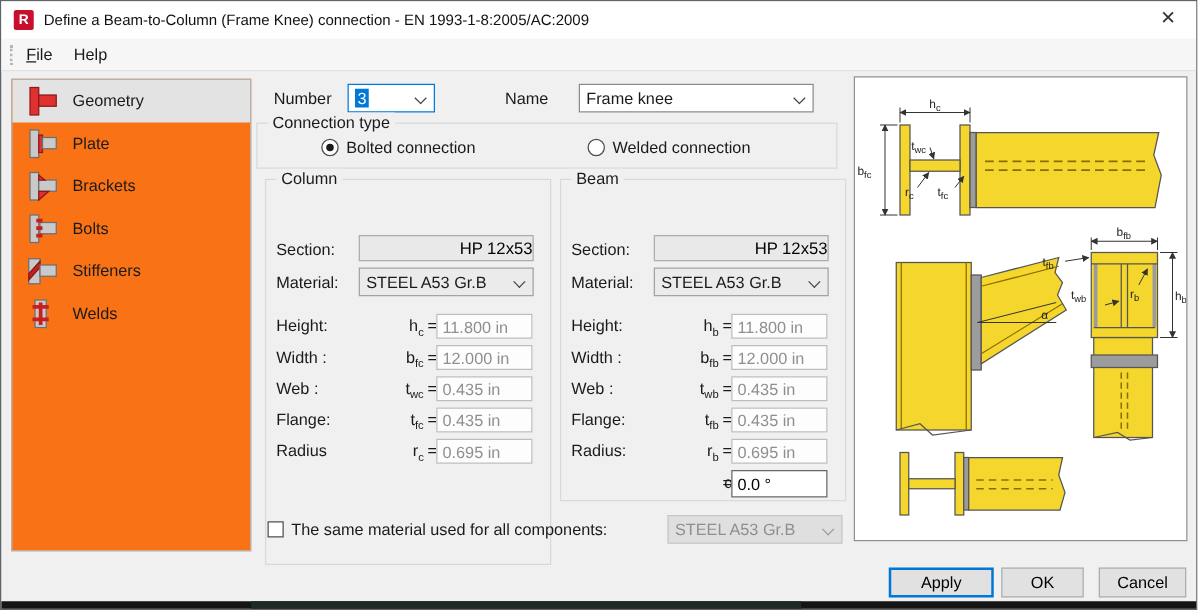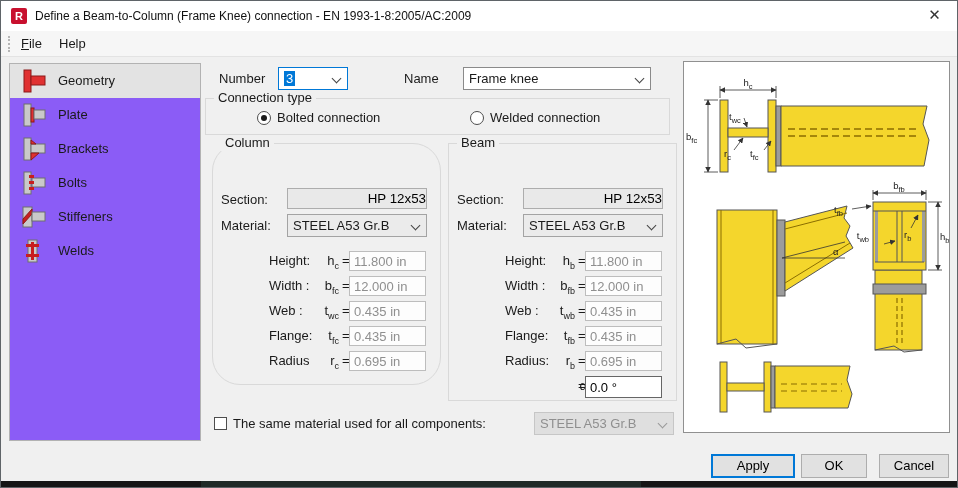--- a/index.html
+++ b/index.html
@@ -17,21 +17,21 @@
 
   
   .menubar { position:absolute; left:0; top:30px; width:100%; height:26px; background:#f6f6f6;
              border-bottom:1px solid #e3e3e3; }
   .menu-grip { position:absolute; left:7px; top:5px; height:16px; border-left:2px dotted #b5b5b5; }
   .menu-item { position:absolute; top:0; line-height:25px; padding:0 6px; cursor:default; }
   .menu-item .accel { text-decoration:underline; }
   #menu-file { left:14px; } #menu-help { left:52px; }
 
   
-  .sidebar { position:absolute; left:8px; top:62px; width:192px; height:378px; background:#8b5cf6;
+  .sidebar { position:absolute; left:8px; top:62px; width:192px; height:378px; background:#f97316;
              border:1px solid #b2b2b2; }
   .side-item { position:relative; height:34px; }
   .side-item.sel { background:#e3e3e3; }
   .side-item .sicon { position:absolute; left:7px; top:4px; width:32px; height:26px; }
   .side-item .slabel { position:absolute; left:48px; top:0; line-height:34px; }
 
   
   .lbl { position:absolute; white-space:nowrap; }
   .combo { position:absolute; height:23px; background:#fff; border:1px solid #8a8a8a; line-height:21px;
            padding-left:5px; white-space:nowrap; overflow:hidden; }
@@ -48,21 +48,21 @@
   .gbox .legend { position:absolute; top:-9px; left:8px; background:#f0f0f0; padding:0 4px; line-height:16px; }
 
   .radio { position:absolute; width:14px; height:14px; border:1px solid #4d4d4d; border-radius:50%; background:#fff; }
   .radio.sel::after { content:""; position:absolute; left:3px; top:3px; width:6px; height:6px;
                       border-radius:50%; background:#1a1a1a; }
 
   .section-btn { position:absolute; height:21px; background:#e9e9e9; border:1px solid #adadad;
                  text-align:right; line-height:19px; cursor:pointer; }
 
   .vrow { position:absolute; left:0; width:100%; height:22px; }
-  .rlabel { position:absolute; left:8px; line-height:20px;margin-left:48px; }
+  .rlabel { position:absolute; left:8px; line-height:20px; }
   .rsym  { position:absolute; left:86px; width:40px; text-align:right; line-height:20px; }
   .rsym sub { font-size:9px; }
   .req { position:absolute; left:129px; line-height:20px; }
   .rfield { position:absolute; left:136px; top:0; width:77px; height:20px; border:1px solid #bdbdbd;
             background:#fdfdfd; color:#8f8f8f; font-family:"Liberation Sans",sans-serif; font-size:13px; padding:0 4px; }
   .rfield.enabled { border:1px solid #666; background:#fff; color:#000; height:22px; }
 
   .checkbox { position:absolute; width:13px; height:13px; background:#fff; border:1px solid #4d4d4d; }
 
   
@@ -163,21 +163,21 @@
   </div>
 
   <div class="gbox" style="left:204px; top:97px; width:465px; height:37px;">
     <span class="legend">Connection type</span>
     <span class="radio sel" style="left:51px; top:12px;"></span>
     <span class="lbl" style="left:71px; top:11px;">Bolted connection</span>
     <span class="radio" style="left:264px; top:12px;"></span>
     <span class="lbl" style="left:284px; top:11px;">Welded connection</span>
   </div>
 
-  <div class="gbox" style="left:211px; top:142px; width:229px; height:242px;border-radius:28px;">
+  <div class="gbox" style="left:211px; top:142px; width:229px; height:309px;">
     <span class="legend">Column</span>
     <span class="lbl" style="left:8px; top:48px;">Section:</span>
     <button class="section-btn" style="left:74px; top:44px; width:140px;">HP 12x53</button>
     <span class="lbl" style="left:8px; top:74px;">Material:</span>
     <div class="combo graycombo" style="left:74px; top:70px; width:140px;">
       <span>STEEL A53 Gr.B</span>
       <span class="chev"></span>
     </div>
 
     <div class="vrow" style="top:107px;">

